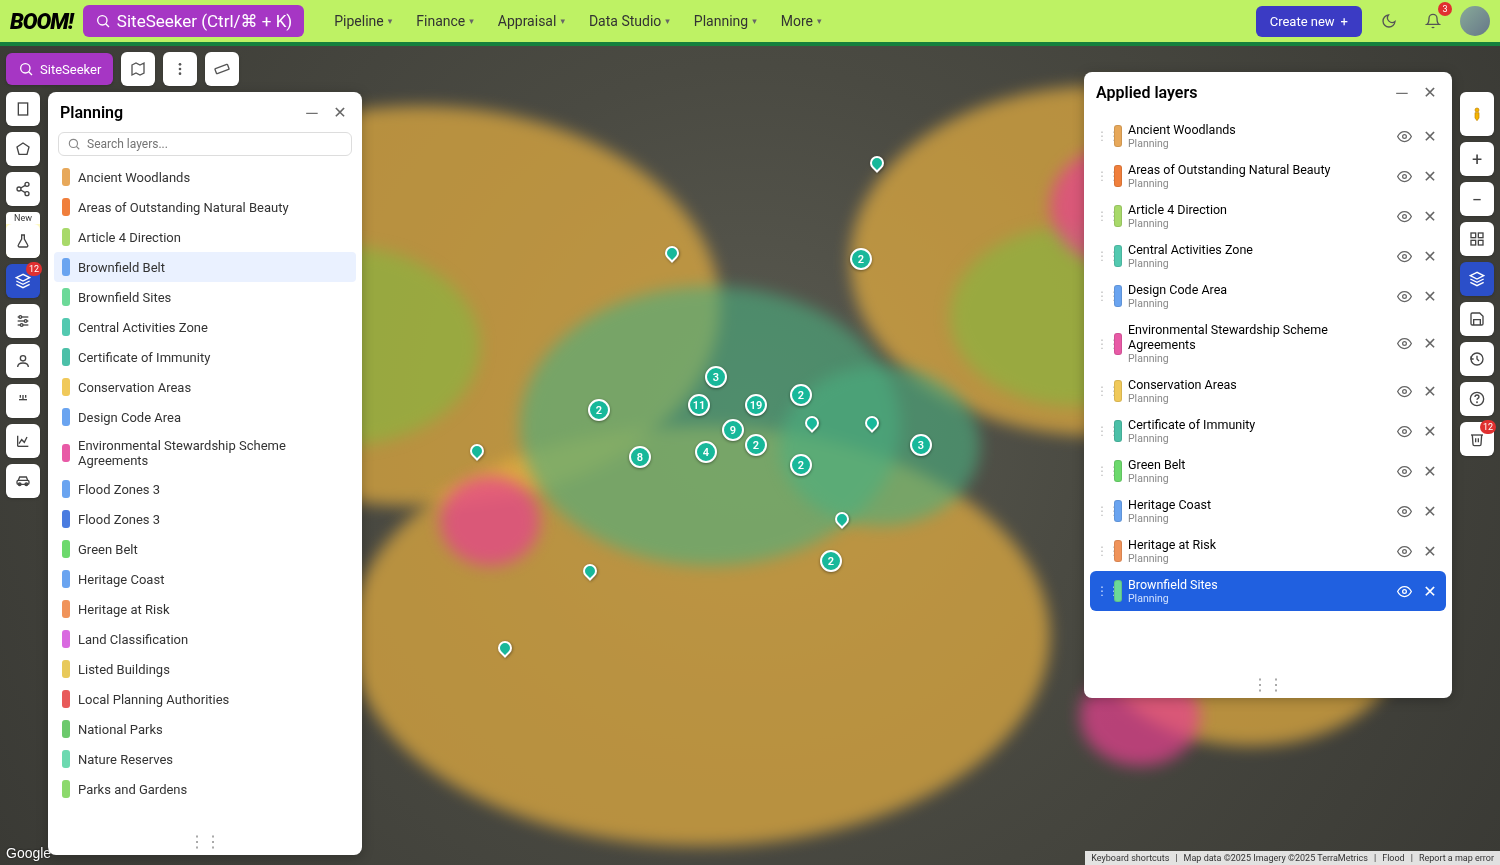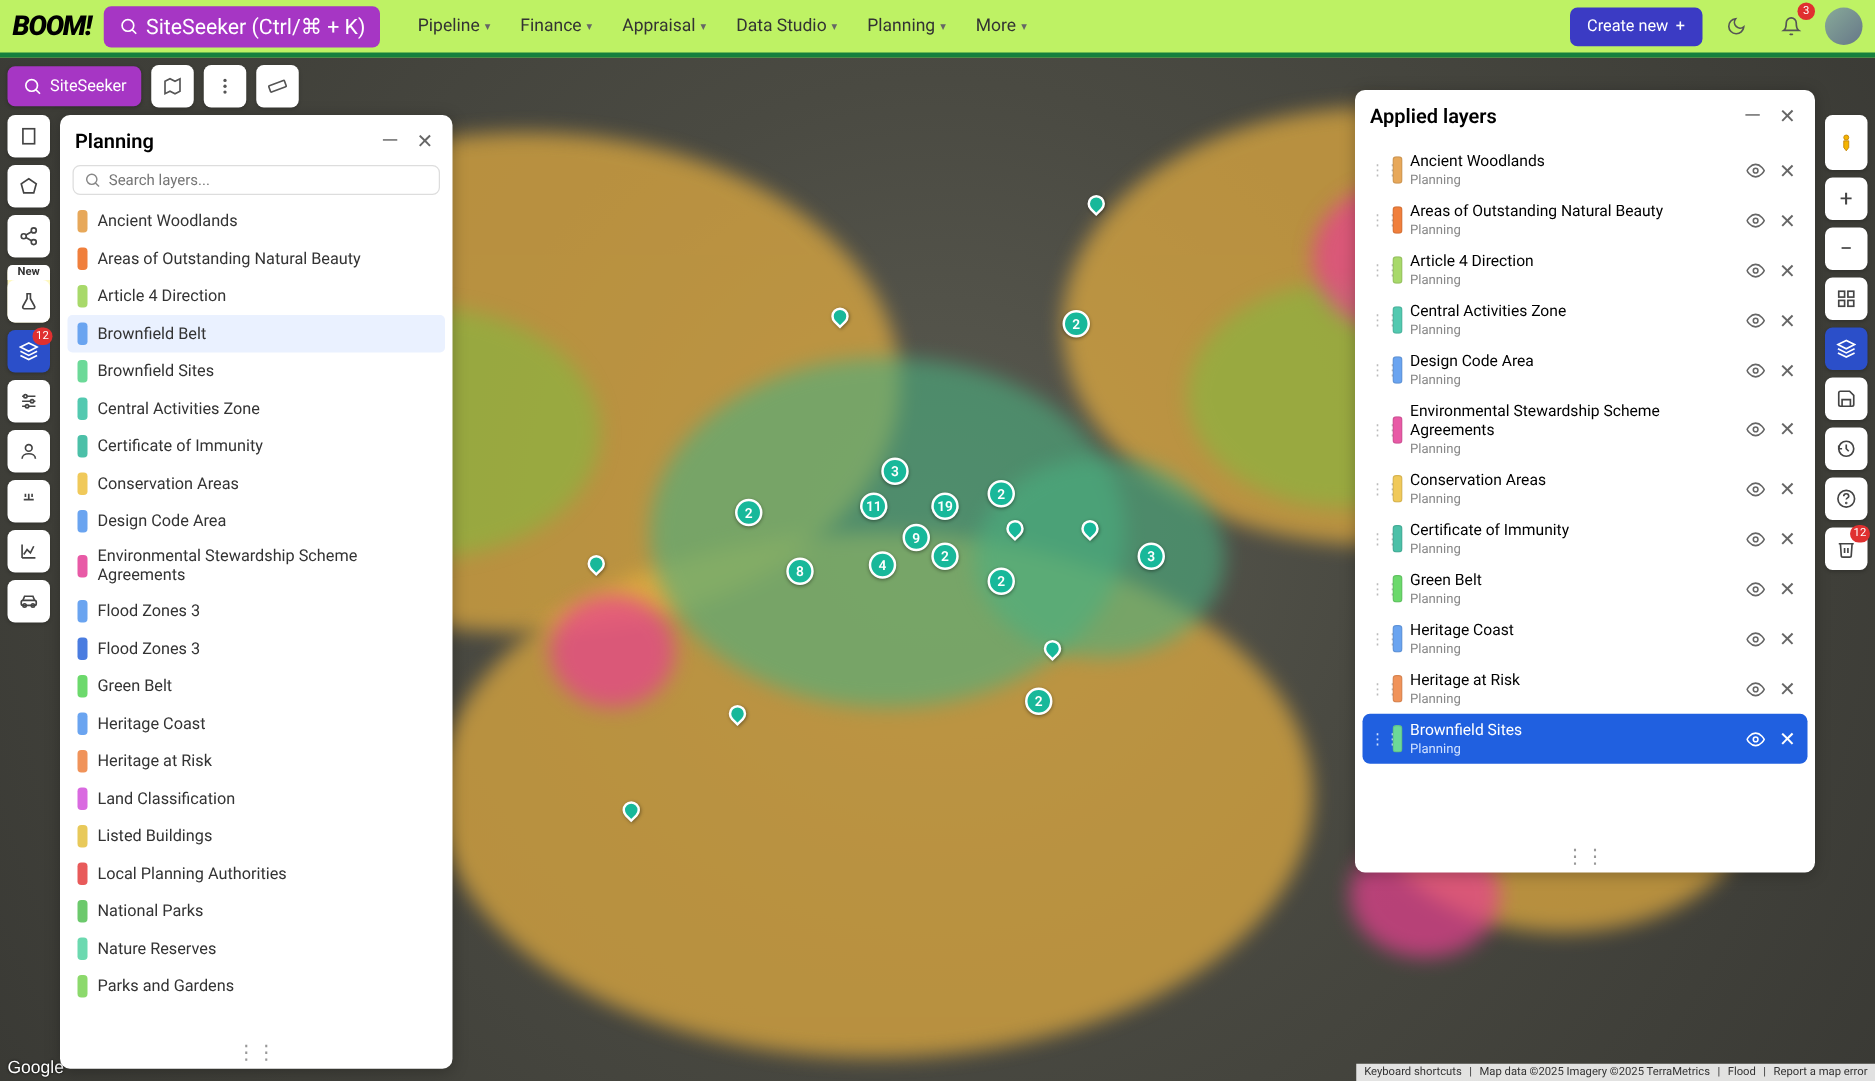--- a/index.html
+++ b/index.html
@@ -221,21 +221,21 @@
     </div>
   <div class="tool">
       <svg viewBox="0 0 24 24" fill="none" stroke="currentColor" stroke-width="2">
         <circle cx="18" cy="5" r="3"></circle>
         <circle cx="6" cy="12" r="3"></circle>
         <circle cx="18" cy="19" r="3"></circle>
         <line x1="8.6" y1="10.5" x2="15.4" y2="6.5"></line>
         <line x1="8.6" y1="13.5" x2="15.4" y2="17.5"></line>
       </svg>
     </div>
-  <div style="background:#fef9c3;border-radius:6px;box-shadow:0 1px 3px rgba(0,0,0,.2);font-weight:bold;">
+  <div style="background:#fef9c3;border-radius:6px;box-shadow:0 1px 3px rgba(0,0,0,.2);">
     <div class="newlabel">New</div>
     <div class="tool" style="box-shadow:none;">
         <svg viewBox="0 0 24 24" fill="none" stroke="currentColor" stroke-width="2">
           <path d="M9 3h6M10 3v6l-5 9a2 2 0 002 3h10a2 2 0 002-3l-5-9V3"></path>
         </svg>
       </div>
   </div>
   <div class="tool active">
     <svg viewBox="0 0 24 24" fill="none" stroke="currentColor" stroke-width="2">
         <polygon points="12 2 2 7 12 12 22 7"></polygon>

